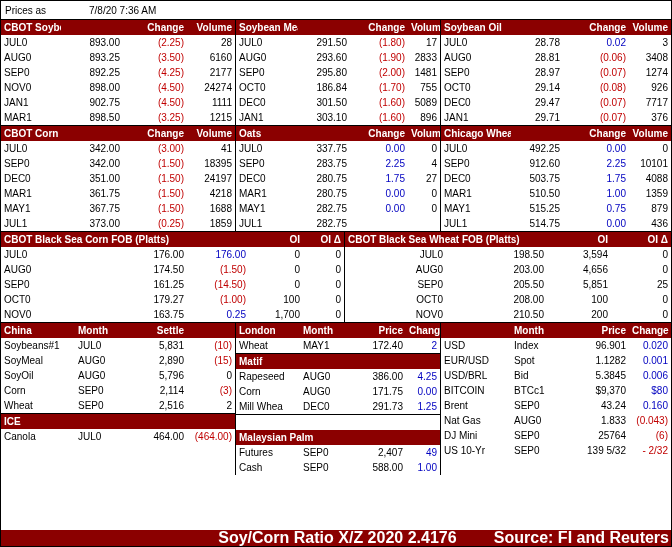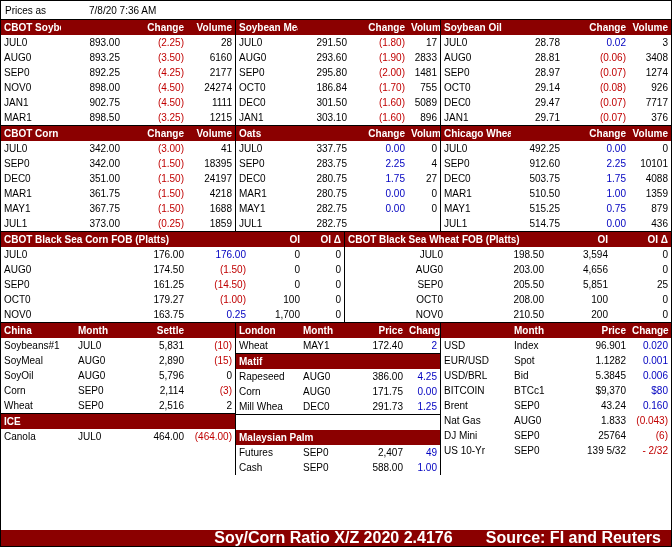--- a/index.html
+++ b/index.html
@@ -23,21 +23,21 @@
   .topbar .val{font-weight:normal;}
   .grid3{display:flex;width:100%;}
   .col{border-right:1px solid #000;box-sizing:border-box;}
   .col:last-child{border-right:none;}
   .w1{width:235px;}
   .w2{width:205px;}
   .w3{width:230px;}
   .sec{border-bottom:1px solid #000;}
   .footer{position:absolute;left:0;bottom:0;width:670px;height:16px;background:#8B0000;color:#fff;font-weight:bold;font-size:16px;display:flex;align-items:center;}
   .footer .mid{flex:1;text-align:center;}
-  .footer .right{padding-right:10px;}
+  .footer .right{padding-right:2px;}
   .hline{border-bottom:1px solid #000;}
 </style>
 </head>
 <body>
 
 <div class="sheet">
 
   <div class="topbar">
     <span class="lbl">Prices as</span>
     <span class="val">7/8/20 7:36 AM</span>

